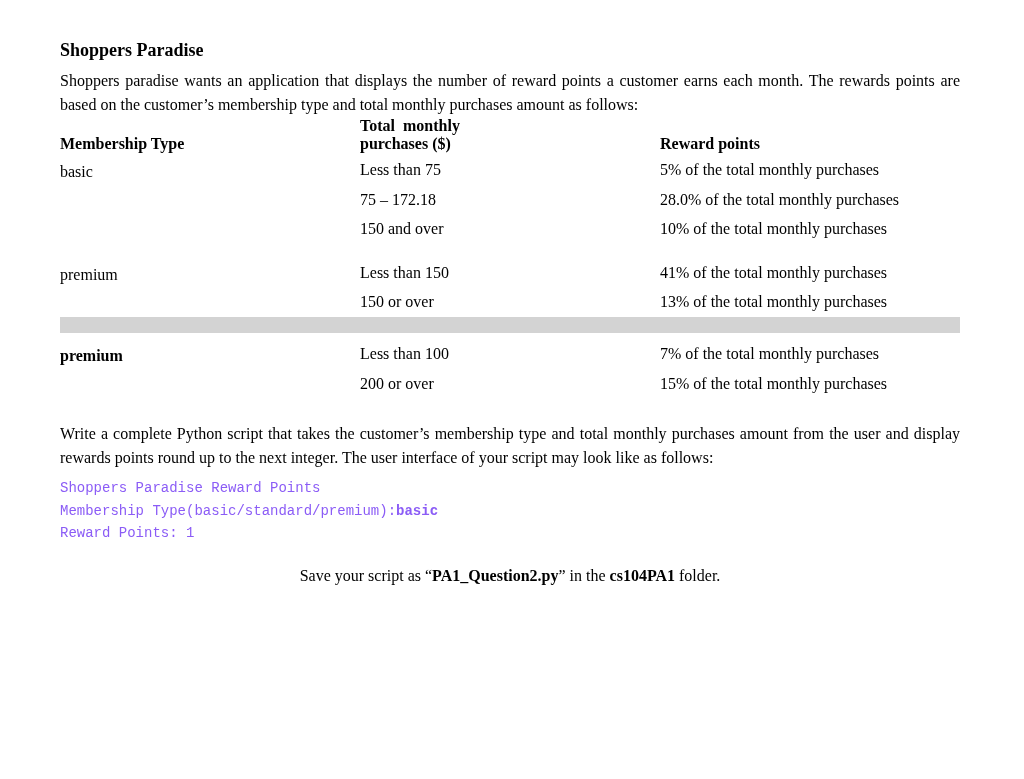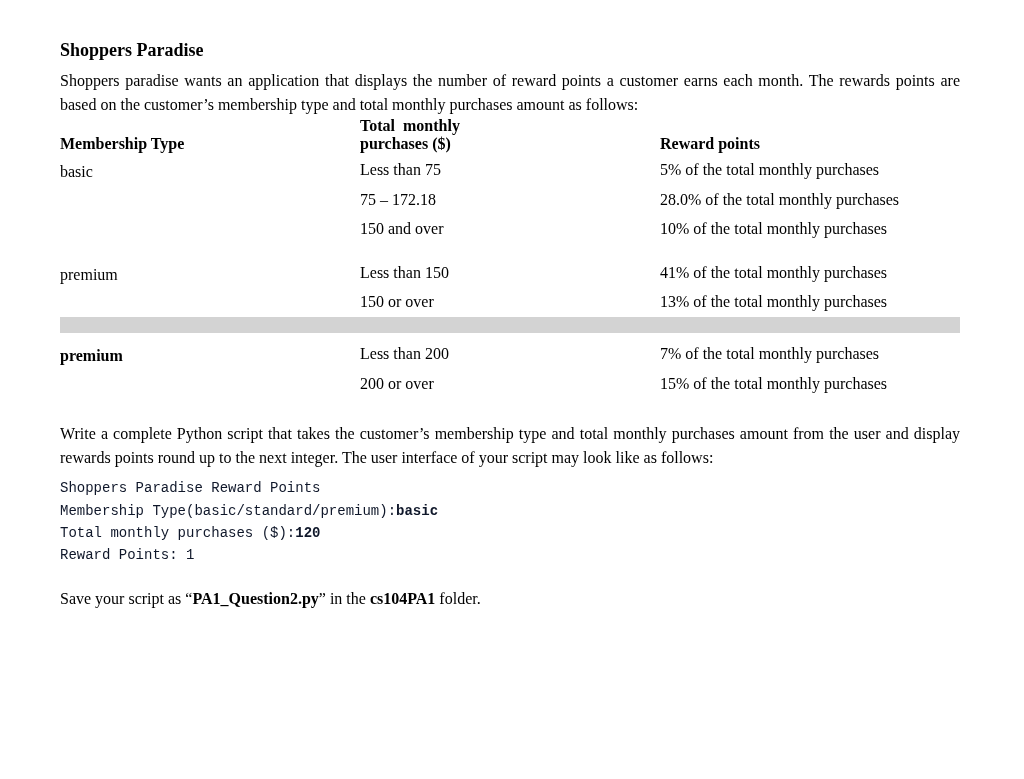--- a/index.html
+++ b/index.html
@@ -78,35 +78,36 @@
 
     .bottom-text {
       text-align: justify;
       line-height: 1.5;
       margin-bottom: 7px;
     }
 
     .code-block {
       font-family: "Courier New", Courier, monospace;
       font-size: 14px;
-      color: #0f172a;
+      color: #8b5cf6;
       line-height: 1.6;
       margin-bottom: 20px;
     }
 
     .code-block .line {
       display: block;
     }
 
     .bold-inline {
       font-weight: bold;
     }
 
     .save-text {
       line-height: 1.5;
+      text-align: center;
     }
 
     .header-row th {
       padding-bottom: 2px;
     }
 
     .col-membership {
       width: 210px;
     }
     .col-purchases {
@@ -169,37 +170,36 @@
             <div style="width:140px; height:12px; background:#d3d3d3;"></div>
           </td>
         </tr>
 
         <tr>
           <td colspan="3" style="height:6px;"></td>
         </tr>
 
         <tr>
           <td rowspan="2" style="vertical-align:top; padding-top:4px;font-weight:bold;">premium</td>
-          <td>Less than 200</td>
+          <td>Less than 100</td>
           <td>7% of the total monthly purchases</td>
         </tr>
         <tr>
           <td>200 or over</td>
           <td>15% of the total monthly purchases</td>
         </tr>
       </tbody>
     </table>
   </div>
 
   <p class="bottom-text">Write a complete Python script that takes the customer’s membership type and total monthly purchases amount from the user and display rewards points round up to the next integer. The user interface of your script may look like as follows:</p>
 
   <div class="code-block">
     <span class="line">Shoppers Paradise Reward Points</span>
     <span class="line">Membership Type(basic/standard/premium):<span class="bold-inline">basic</span></span>
-    <span class="line">Total monthly purchases ($):<span class="bold-inline">120</span></span>
     <span class="line">Reward Points: 1</span>
   </div>
 
   <p class="save-text">
     Save your script as “<strong>PA1_Question2.py</strong>” in the <strong>cs104PA1</strong> folder.
   </p>
 
 </div>
 
 </body></html>

